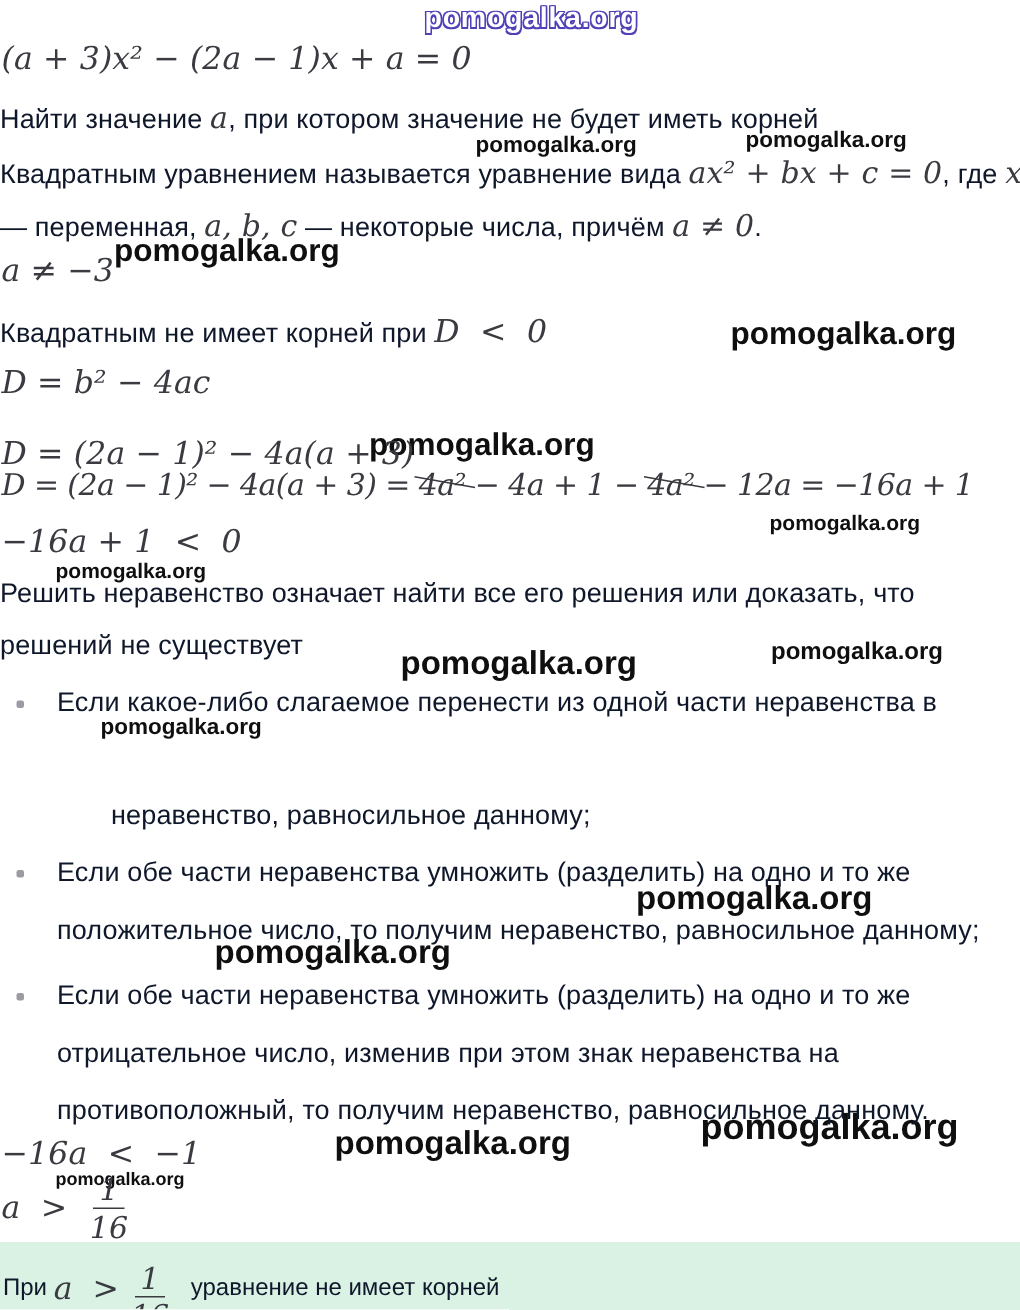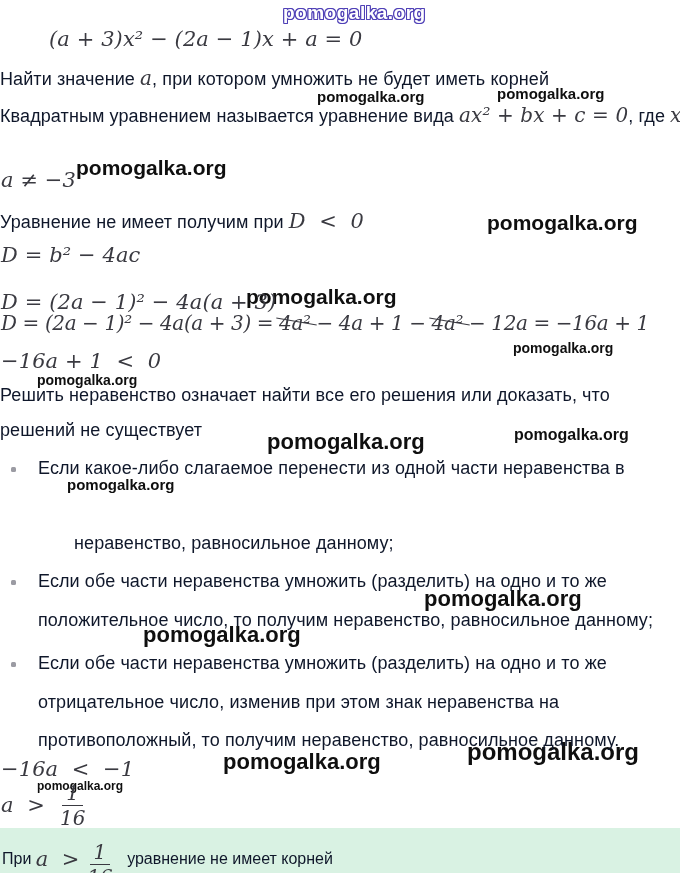--- a/index.html
+++ b/index.html
@@ -42,21 +42,21 @@
   .wm8{left:37px;top:373px;font-size:14px;font-weight:600;}
   .wm9{left:267px;top:430px;font-size:22px;font-weight:700;}
   .wm10{left:514px;top:426px;font-size:16px;font-weight:600;}
   .wm11{left:67px;top:477px;font-size:15px;font-weight:600;}
   .wm12{left:424px;top:587px;font-size:22px;font-weight:700;}
   .wm13{left:143px;top:623px;font-size:22px;font-weight:700;}
   .wm14{left:223px;top:750px;font-size:22px;font-weight:700;}
   .wm15{left:467px;top:739px;font-size:24px;font-weight:700;}
   .wm16{left:37px;top:780px;font-size:12px;font-weight:600;}
   
-  .l-formula1{left:1px;top:27px;padding-left:48px;}
+  .l-formula1{left:1px;top:27px;}
   .l-task{left:0;top:66px;}
   .l-def1{left:0;top:103px;}
   .l-def2{left:0;top:138px;}
   .l-ane{left:1px;top:168px;}
   .l-noroots{left:0;top:209px;}
   .l-disc{left:1px;top:243px;}
   .l-subst{left:1px;top:290px;}
   .l-exp{left:1px;top:311px;}
   .l-ineq1{left:1px;top:349px;}
   .l-intro1{left:0;top:385px;}
@@ -96,26 +96,27 @@
   <span class="wm wm9">pomogalka.org</span>
   <span class="wm wm10">pomogalka.org</span>
   <span class="wm wm11">pomogalka.org</span>
   <span class="wm wm12">pomogalka.org</span>
   <span class="wm wm13">pomogalka.org</span>
   <span class="wm wm14">pomogalka.org</span>
   <span class="wm wm15">pomogalka.org</span>
   <span class="wm wm16">pomogalka.org</span>
 
   <div class="t l-formula1"><span class="m ml">(a + 3)x² − (2a − 1)x + a = 0</span></div>
-  <div class="t l-task"><span class="s">Найти значение </span><span class="m mi">a</span><span class="s">, при котором умножить не будет иметь корней</span></div>
+  <div class="t l-task"><span class="s">Найти значение </span><span class="m mi">a</span><span class="s">, при котором значение не будет иметь корней</span></div>
 
   <div class="t l-def1"><span class="s">Квадратным уравнением называется уравнение вида </span><span class="m mi">ax² + bx + c = 0</span><span class="s">, где </span><span class="m mi">x</span></div>
+  <div class="t l-def2"><span class="s">— переменная, </span><span class="m mi">a, b, c</span><span class="s"> — некоторые числа, причём </span><span class="m mi">a ≠ 0</span><span class="s">.</span></div>
 
   <div class="t l-ane"><span class="m ml">a ≠ −3</span></div>
-  <div class="t l-noroots"><span class="s">Уравнение не имеет получим при </span><span class="m ml">D  &lt;  0</span></div>
+  <div class="t l-noroots"><span class="s">Квадратным не имеет корней при </span><span class="m ml">D  &lt;  0</span></div>
   <div class="t l-disc"><span class="m ml">D = b² − 4ac</span></div>
   <div class="t l-subst"><span class="m ml">D = (2a − 1)² − 4a(a + 3)</span></div>
   <div class="t l-exp expansion"><span class="m ml">D = (2a − 1)² − 4a(a + 3) = </span><span class="m ml struck">4a²</span><span class="m ml"> − 4a + 1 − </span><span class="m ml struck">4a²</span><span class="m ml"> − 12a = −16a + 1</span></div>
   <div class="t l-ineq1"><span class="m ml">−16a + 1  &lt;  0</span></div>
 
   <div class="t l-intro1"><span class="s">Решить неравенство означает найти все его решения или доказать, что</span></div>
   <div class="t l-intro2"><span class="s">решений не существует</span></div>
 
   <span class="dot dot1"></span>
   <div class="t l-b1l1"><span class="s">Если какое-либо слагаемое перенести из одной части неравенства в</span></div>

